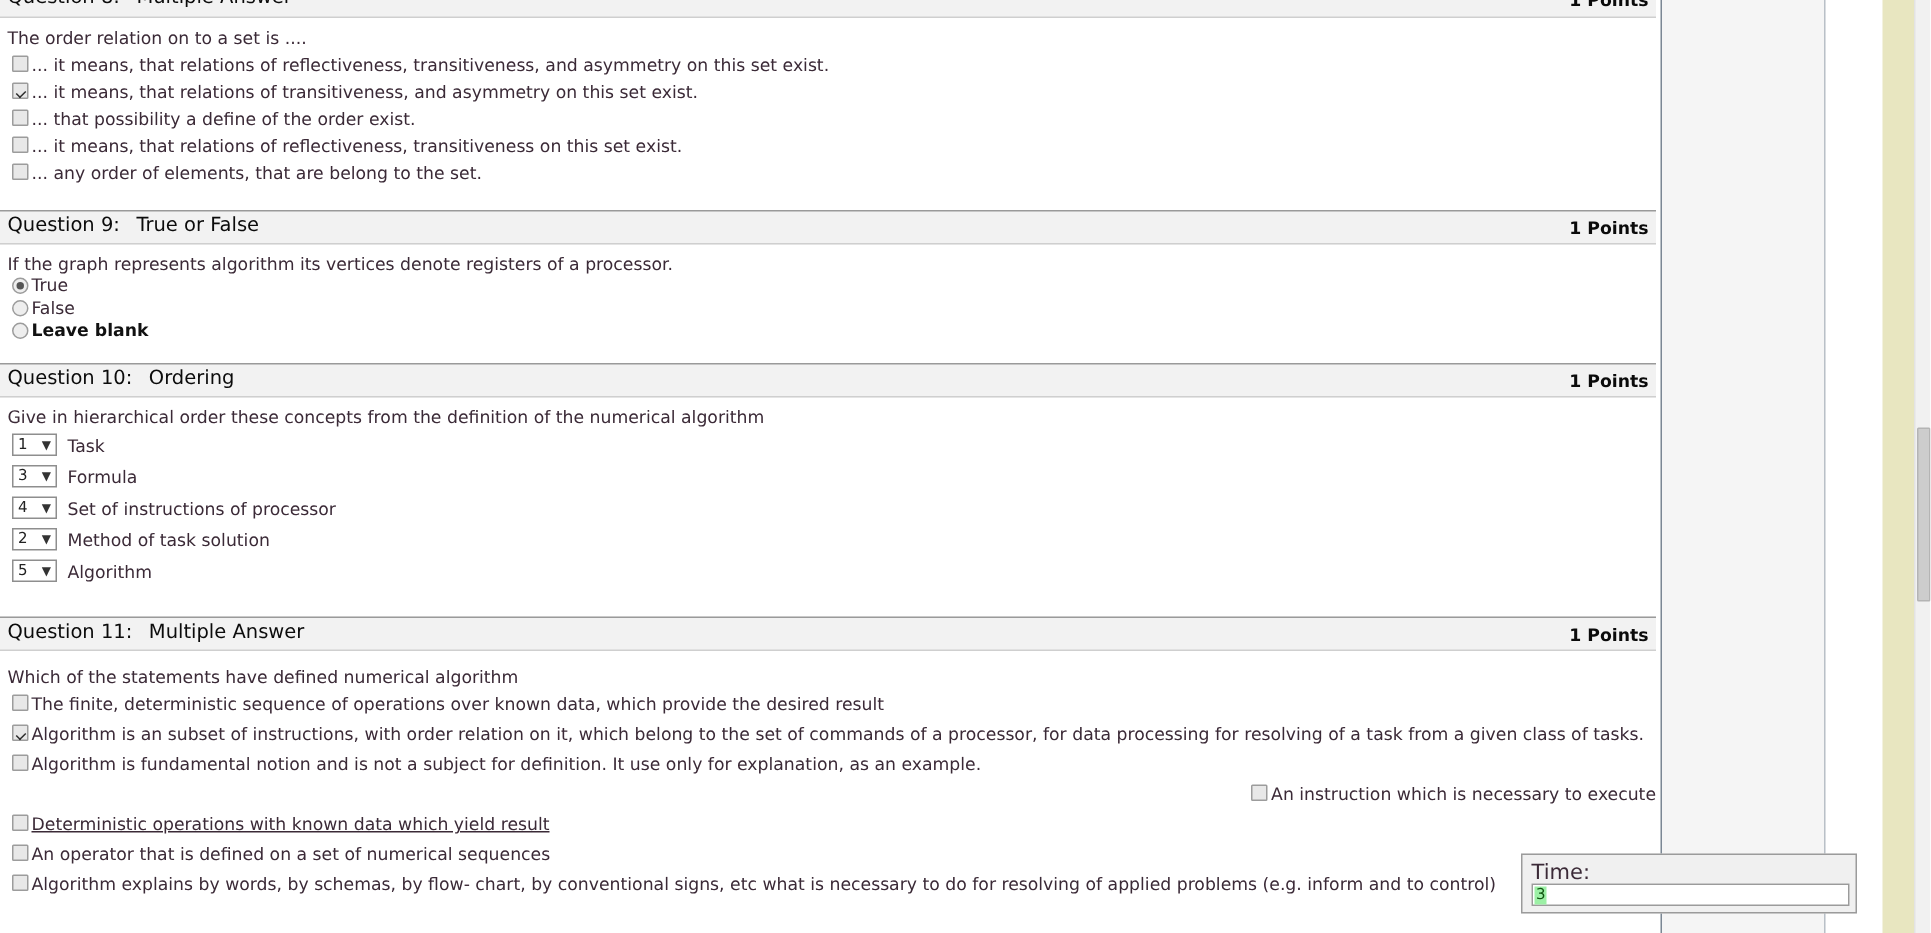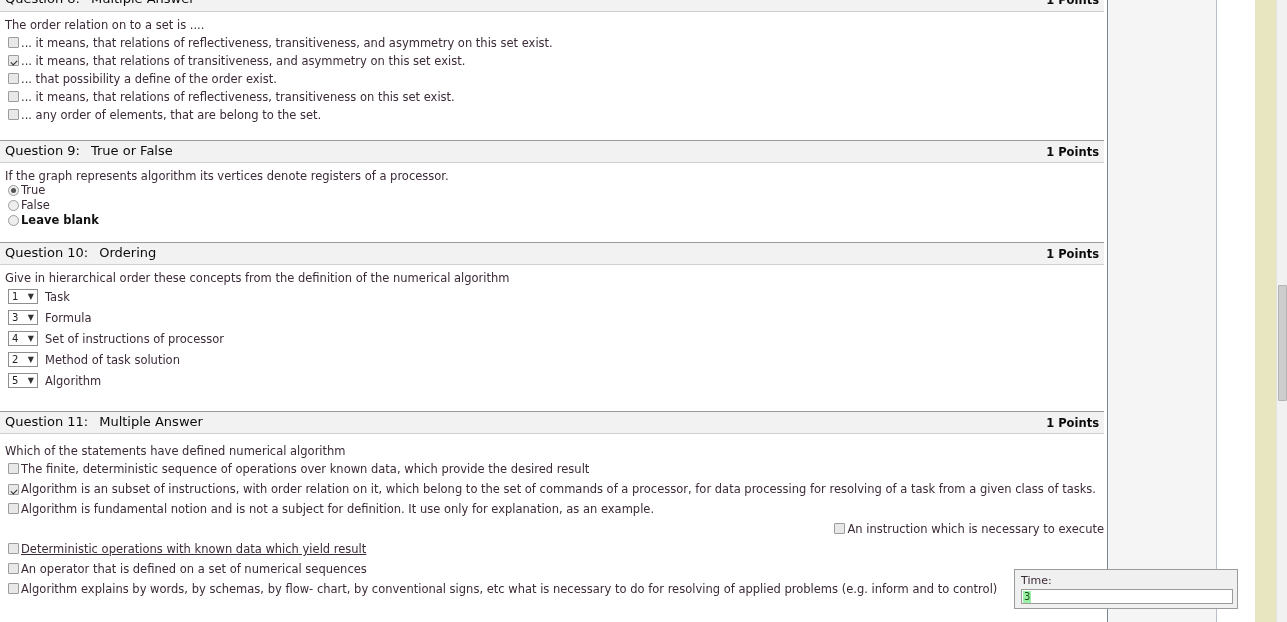--- a/index.html
+++ b/index.html
@@ -191,21 +191,21 @@
     position: absolute;
     left: 1014px; top: 569px;
     width: 224px; height: 40px;
     background: #f0f0f0;
     border: 1px solid #9b9b9b;
     z-index: 20;
   }
   .time-label {
     position: absolute;
     left: 6px; top: 4px;
-    font-size: 11px;
+    font-size: 14px;
     color: #3b2a37;
   }
   .time-input {
     position: absolute;
     left: 6px; top: 19px;
     width: 212px; height: 15px;
     background: #ffffff;
     border: 1px solid #9b9b9b;
     font-size: 10px;
     color: #111;
@@ -344,21 +344,21 @@
         </div>
         <div class="q-points">1 Points</div>
       </div>
       <div class="q-body">
         <div class="q-prompt" style="padding-top:10px;padding-bottom:1px;">Which of the statements have defined numerical algorithm</div>
 
         <div class="opt-row" style="padding:3px 0 3px 8px;">
           <span class="cbx"></span>
           <span class="opt-label">The finite, deterministic sequence of operations over known data, which provide the desired result</span>
         </div>
-        <div class="opt-row" style="padding:3px 0 3px 8px;align-items:center;">
+        <div class="opt-row" style="padding:3px 0 3px 8px;">
           <span class="cbx checked"></span>
           <span class="opt-label">Algorithm is an subset of instructions, with order relation on it, which belong to the set of commands of a processor, for data processing for resolving of a task from a given class of tasks.</span>
         </div>
         <div class="opt-row" style="padding:3px 0 3px 8px;">
           <span class="cbx"></span>
           <span class="opt-label">Algorithm is fundamental notion and is not a subject for definition. It use only for explanation, as an example.</span>
         </div>
         <div class="opt-row" style="padding:3px 0 3px 8px;justify-content:flex-end;">
           <span class="cbx"></span>
           <span class="opt-label">An instruction which is necessary to execute</span>

